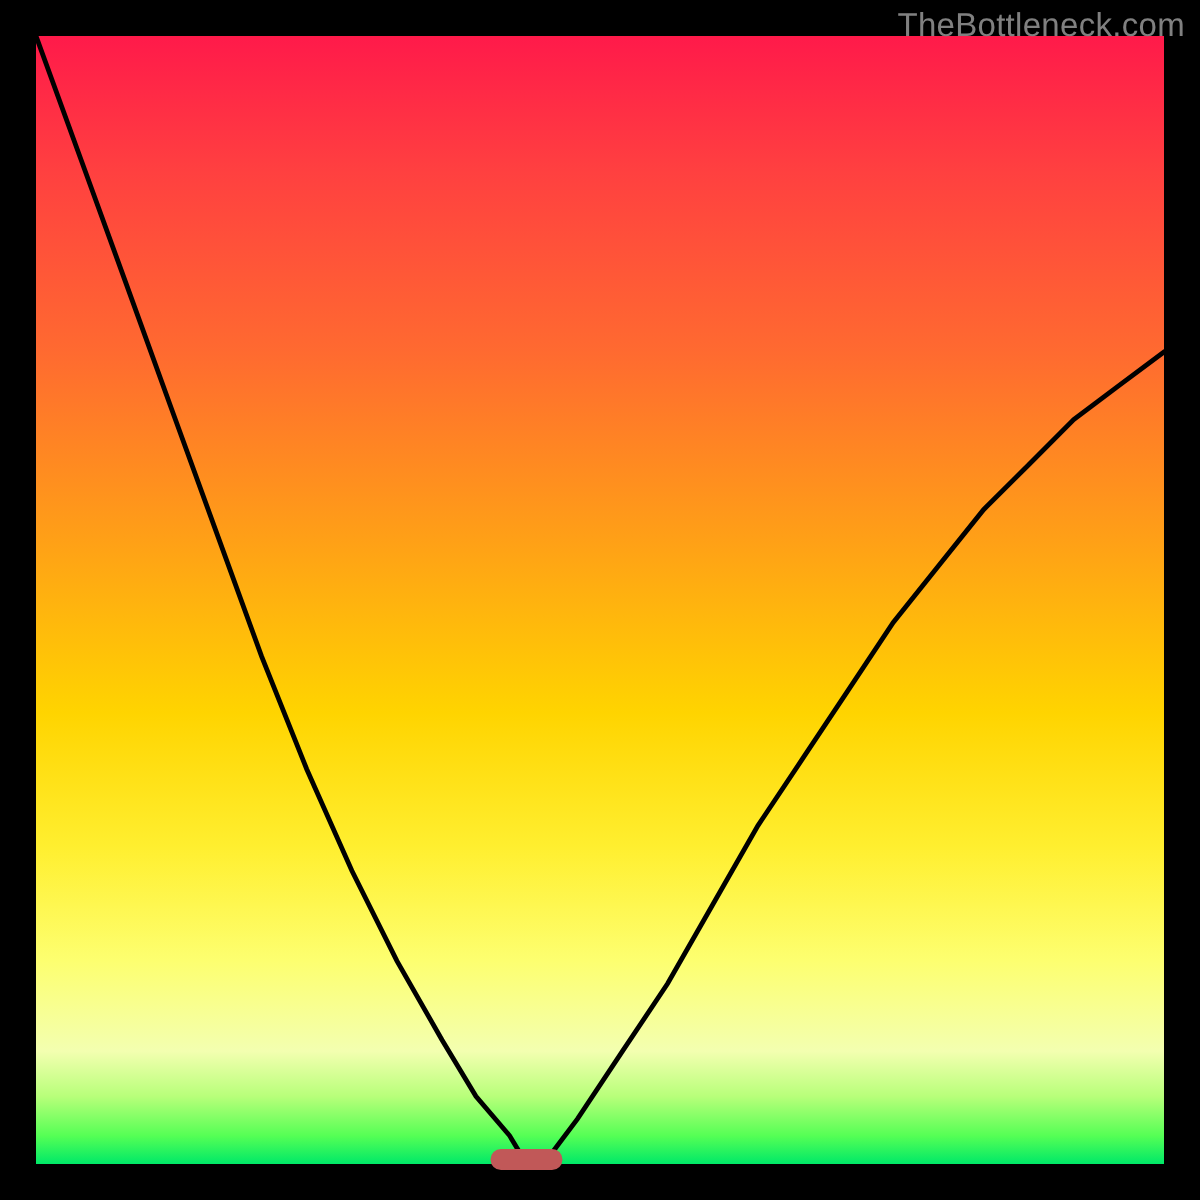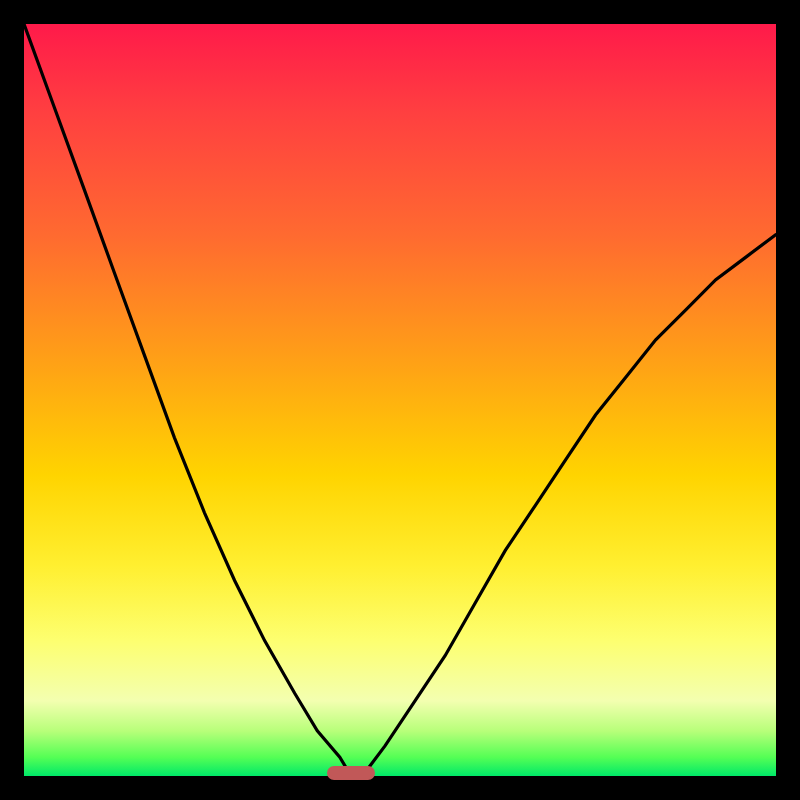--- a/index.html
+++ b/index.html
@@ -71,13 +71,14 @@
   <div class="plot">
 
     <svg viewBox="0 0 752 752" preserveAspectRatio="none">
       <path d="M0.0 0.0 L30.1 82.7 L60.2 165.4 L90.2 248.2 L120.3 330.9 L150.4 413.6 L180.5 488.8 L210.6 556.5 L240.6 616.6 L270.7 669.3 L293.3 706.9 L315.8 733.2 L327.1 752.0" id="path-left" fill="none" stroke="#000" stroke-width="3.2" stroke-linecap="round"></path>
       <path d="M338.4 752.0 L361.0 721.9 L391.0 676.8 L421.1 631.7 L451.2 579.0 L481.3 526.4 L511.4 481.3 L541.4 436.2 L571.5 391.0 L601.6 353.4 L631.7 315.8 L661.8 285.8 L691.8 255.7 L721.9 233.1 L752.0 210.6" id="path-right" fill="none" stroke="#000" stroke-width="3.2" stroke-linecap="round"></path>
     </svg>
 
     <div class="marker" id="marker" style="left: 303px; top: 742px; width: 48px; height: 14px; background: rgb(193, 88, 88);"></div>
   </div>
 
+  <div class="watermark">TheBottleneck.com</div>
 </div>
 
 </body></html>

